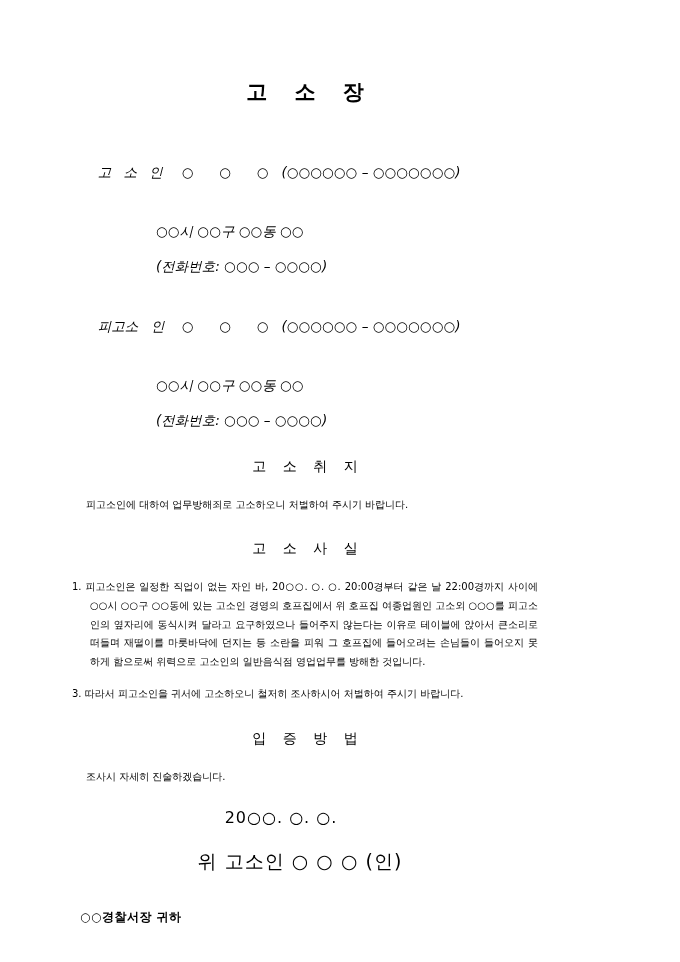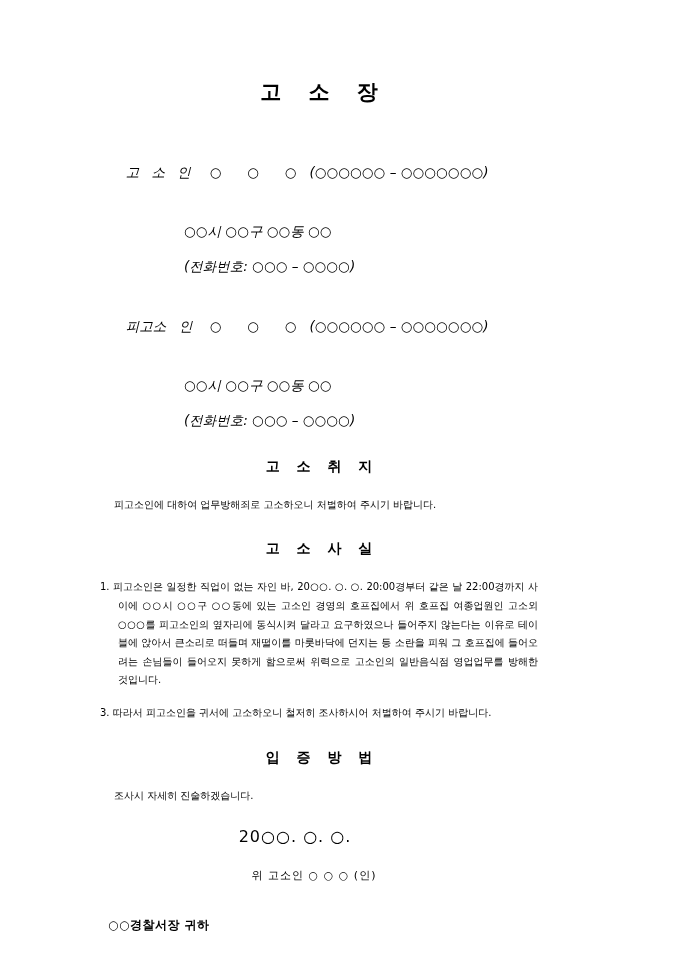--- a/index.html
+++ b/index.html
@@ -12,21 +12,21 @@
     height: 962px;
     font-family: "DejaVu Sans", "Liberation Sans", sans-serif;
     color: #000000;
     position: relative;
     overflow: hidden;
   }
   .page {
     width: 612px;
     height: 962px;
     box-sizing: border-box;
-    padding: 78px 74px 40px 100px;
+    padding: 78px 74px 40px 72px;
     position: relative;
   }
   .doc-title {
     text-align: center;
     font-size: 21px;
     font-weight: bold;
     letter-spacing: 10px;
     margin: 0 0 32px 0;
     padding-left: 10px;
   }
@@ -44,21 +44,21 @@
     display: inline-block;
     width: 84px;
   }
   .indent-1 {
     padding-left: 84px;
     margin-top: 12px;
   }
   .section-heading {
     text-align: center;
     font-size: 14px;
-    font-weight: bold;
+    font-weight: normal;
     letter-spacing: 6px;
     margin: 26px 0 20px 0;
     padding-left: 6px;
   }
   .para {
     font-size: 10px;
     line-height: 1.82;
     margin: 0 0 14px 0;
     text-align: justify;
   }
@@ -76,21 +76,21 @@
   }
   .closing-date {
     text-align: center;
     font-size: 16px;
     margin: 22px 0 0 0;
     letter-spacing: 1px;
     padding-right: 48px;
   }
   .closing-sign {
     text-align: center;
-    font-size: 11px;
+    font-size: 19px;
     margin: 22px 0 0 0;
     letter-spacing: 1px;
     padding-right: 10px;
   }
   .addressee {
     font-size: 12px;
     font-weight: bold;
     margin: 34px 0 0 8px;
     letter-spacing: 0.5px;
   }

